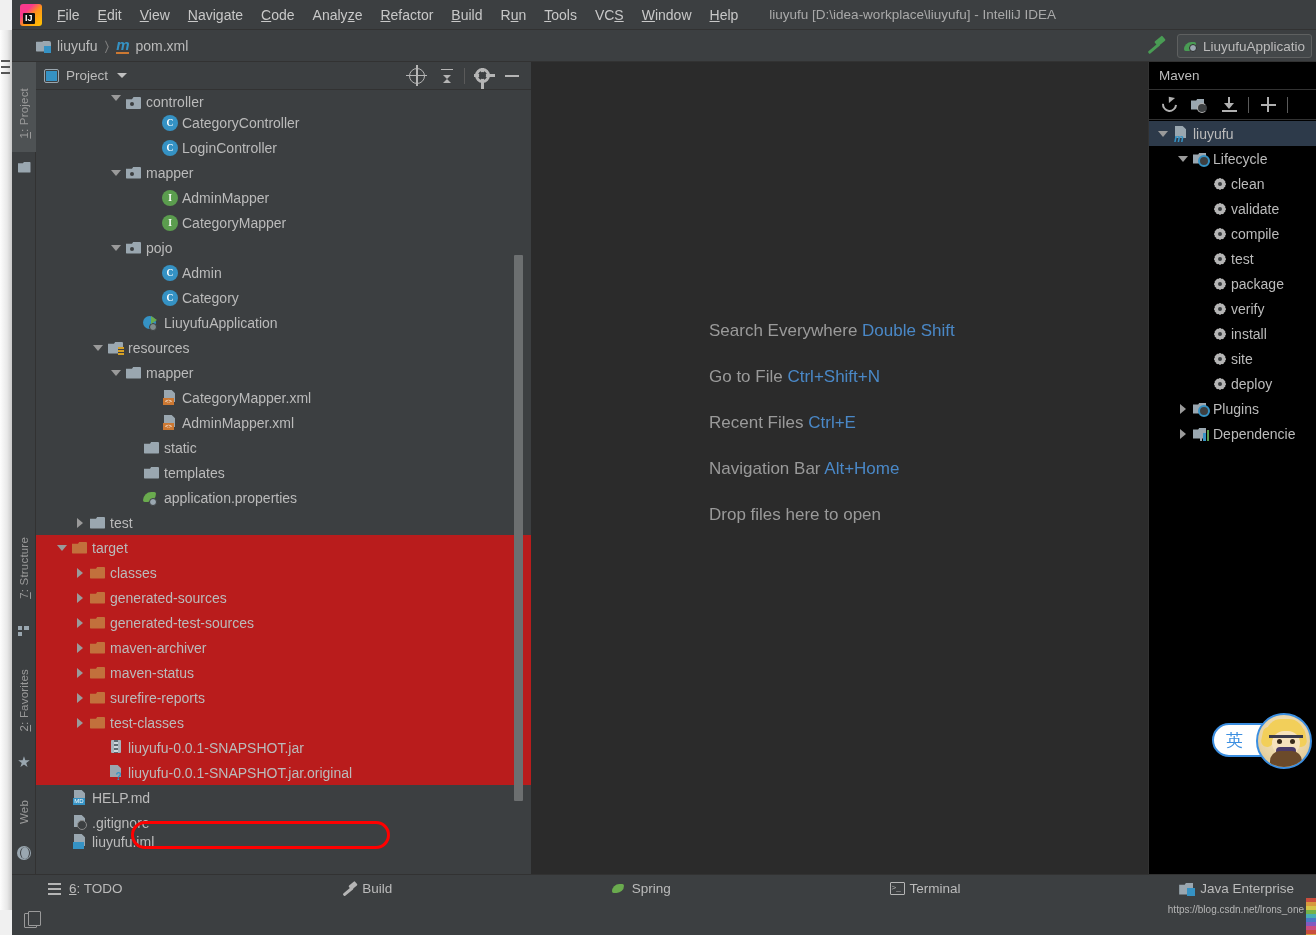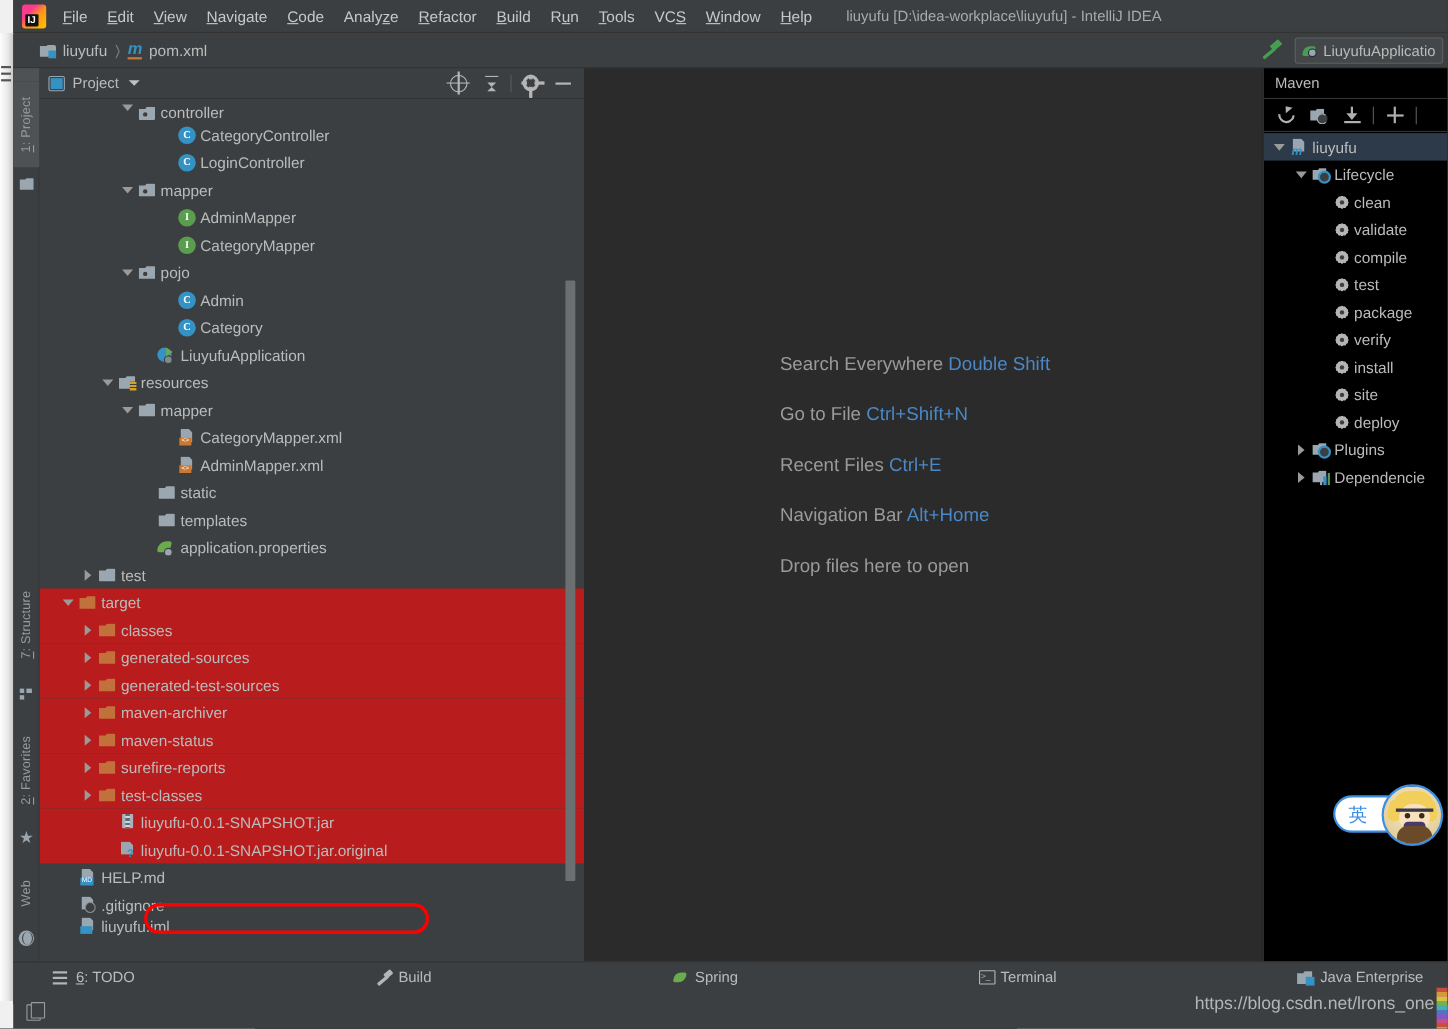--- a/index.html
+++ b/index.html
@@ -447,21 +447,21 @@
   .statusbar {
     position: absolute; left: 12px; top: 902px; width: 1304px; height: 33px;
     background: #3c3f41; display:flex;align-items:center;
   }
   .layout-ic {
     width:16px;height:16px;margin-left:12px;position:relative;
   }
   .layout-ic::before{content:"";position:absolute;left:0;top:2px;width:11px;height:13px;border:1.5px solid #9a9a9a;border-radius:1px;}
   .layout-ic::after{content:"";position:absolute;left:4px;top:0px;width:11px;height:13px;border:1.5px solid #9a9a9a;border-radius:1px;background:#3c3f41;}
   .watermark {
-    position:absolute; right:8px; top:0px; font-size:16px; color:#b5b5b5;
+    position:absolute; right:8px; top:0px; font-size:10px; color:#b5b5b5;
     background:#3c3f41; padding:2px 4px; white-space:nowrap;
   }
   .wm-bars{
     position:absolute; right:0px; top:-4px; width:10px; height:38px;
     background: repeating-linear-gradient(to bottom,
       #d94f3d 0 4px, #e8a33d 4px 8px, #e6d24a 8px 12px, #7bbf4a 12px 16px,
       #4ab9bf 16px 20px, #4a7fd4 20px 24px, #8a5ccf 24px 28px, #d94f8a 28px 32px);
     opacity:.9;
   }
 

